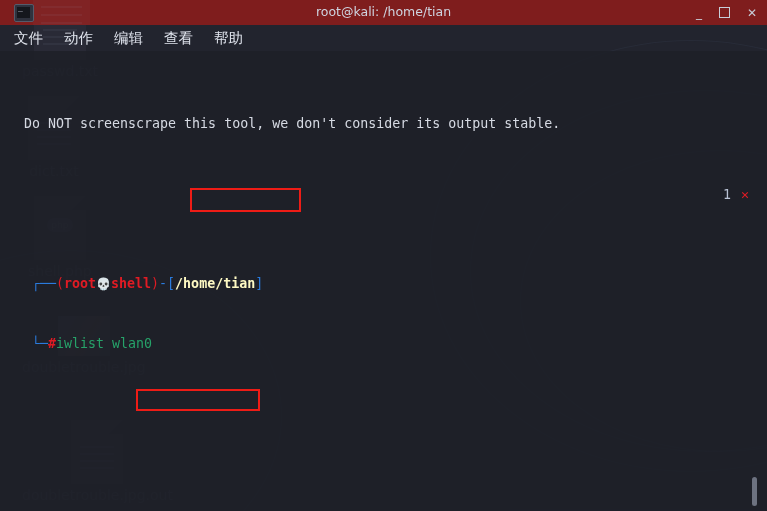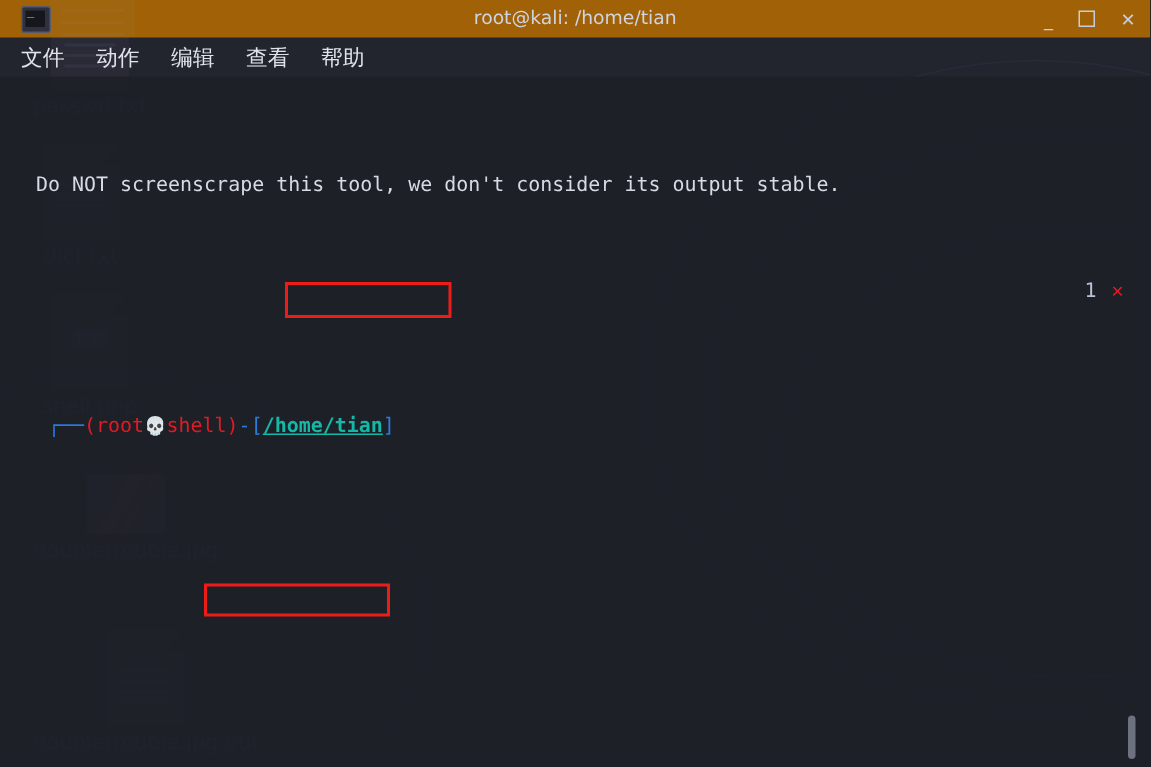--- a/index.html
+++ b/index.html
@@ -30,21 +30,21 @@
   }
   .photo{width:52px;height:40px;background:
       linear-gradient(120deg, rgba(90,120,160,.22) 0%, rgba(160,110,90,.20) 55%, rgba(70,95,130,.20) 100%);}
   .php-badge{
     position:absolute;left:13px;top:22px;width:26px;height:14px;border-radius:7px;
     background:rgba(160,170,195,.085);color:rgba(200,210,230,.10);
     font-size:9px;text-align:center;line-height:14px;
     font-family:"DejaVu Sans","Liberation Sans",sans-serif;}
 
   
-  .titlebar{position:absolute;left:0;top:0;width:767px;height:25px;background:#a16207;z-index:6;}
+  .titlebar{position:absolute;left:0;top:0;width:767px;height:25px;background:#7f1d1d;z-index:6;}
   .tb-icon{position:absolute;left:14px;top:4px;width:18px;height:16px;background:#2f323e;
            border:1px solid #565b6b;border-radius:2px;}
   .tb-icon:before{content:"";position:absolute;left:2px;top:2px;width:13px;height:11px;background:#15171d;}
   .tb-icon:after{content:"_";position:absolute;left:3px;top:-2px;color:#c9ced9;font-size:8px;line-height:10px;}
   .tb-ghost{position:absolute;left:33px;top:0;width:57px;height:25px;background:rgba(150,160,185,.05);}
   .tb-ghost i{display:block;height:2px;margin:6px 8px 0 8px;background:rgba(160,170,195,.07);}
   .tb-title{position:absolute;left:0;right:0;top:4px;text-align:center;color:#cfd4e0;font-size:12.5px;
             font-family:"DejaVu Sans","Liberation Sans",sans-serif;}
   .wbtns{position:absolute;right:10px;top:0;height:25px;display:flex;align-items:center;gap:17px;}
   .wbtn{color:#c8cdd8;font-size:12px;line-height:12px;cursor:default;
@@ -56,24 +56,24 @@
   .menuitem{color:#dfe3ec;font-size:14.5px;padding:0 9px;margin-left:3px;cursor:default;
             font-family:"DejaVu Sans","Liberation Sans",sans-serif;}
 
   
   .term{position:absolute;left:0;top:51px;width:767px;height:460px;z-index:5;
         background:rgba(30,32,40,.88);
         font-size:13.3px;line-height:20px;color:#d6dae3;
         padding:3px 0 0 0;white-space:pre;}
   .row{height:20px;padding-left:24px;position:relative;}
   .ind{padding-left:8px;}
-  .red{color:#e01b24;font-weight:normal;}
+  .red{color:#e01b24;font-weight:bold;}
   .redbr{color:#e01b24;}
   .blue{color:#2a7bde;}
-  .bluebold{color:#14b8a6;font-weight:bold;text-decoration:underline;}
+  .bluebold{color:#fef9c3;font-weight:bold;}
   .green{color:#26a269;}
   .skull{color:#e6e9f0;font-size:12px;}
 
   .hl{position:absolute;border:2.5px solid #ee1c16;box-sizing:border-box;z-index:7;pointer-events:none;}
 
   .errmark{position:absolute;right:18px;top:185px;z-index:7;font-size:13.3px;line-height:20px;}
   .errmark .n{color:#b9c2d4;}
   .errmark .x{color:#e01b24;margin-left:10px;}
 
   .scrollbar{position:absolute;right:10px;top:477px;width:5px;height:29px;border-radius:3px;
@@ -162,20 +162,21 @@
     <div class="menuitem">帮助</div>
   </div>
 
   <div class="term">
 
     <div class="row">Do NOT screenscrape this tool, we don't consider its output stable.</div>
     <div class="row">&nbsp;</div>
 
     
     <div class="row"><span class="ind"></span><span class="blue">┌──</span><span class="redbr">(</span><span class="red">root</span><span class="skull">💀</span><span class="red">shell</span><span class="redbr">)</span><span class="blue">-</span><span class="blue">[</span><span class="bluebold">/home/tian</span><span class="blue">]</span></div>
+    <div class="row"><span class="ind"></span><span class="blue">└─</span><span class="red">#</span><span class="green">iwlist wlan0</span></div>
     <div class="row">&nbsp;</div>
 
     
     
     
     
     
     
     
 

